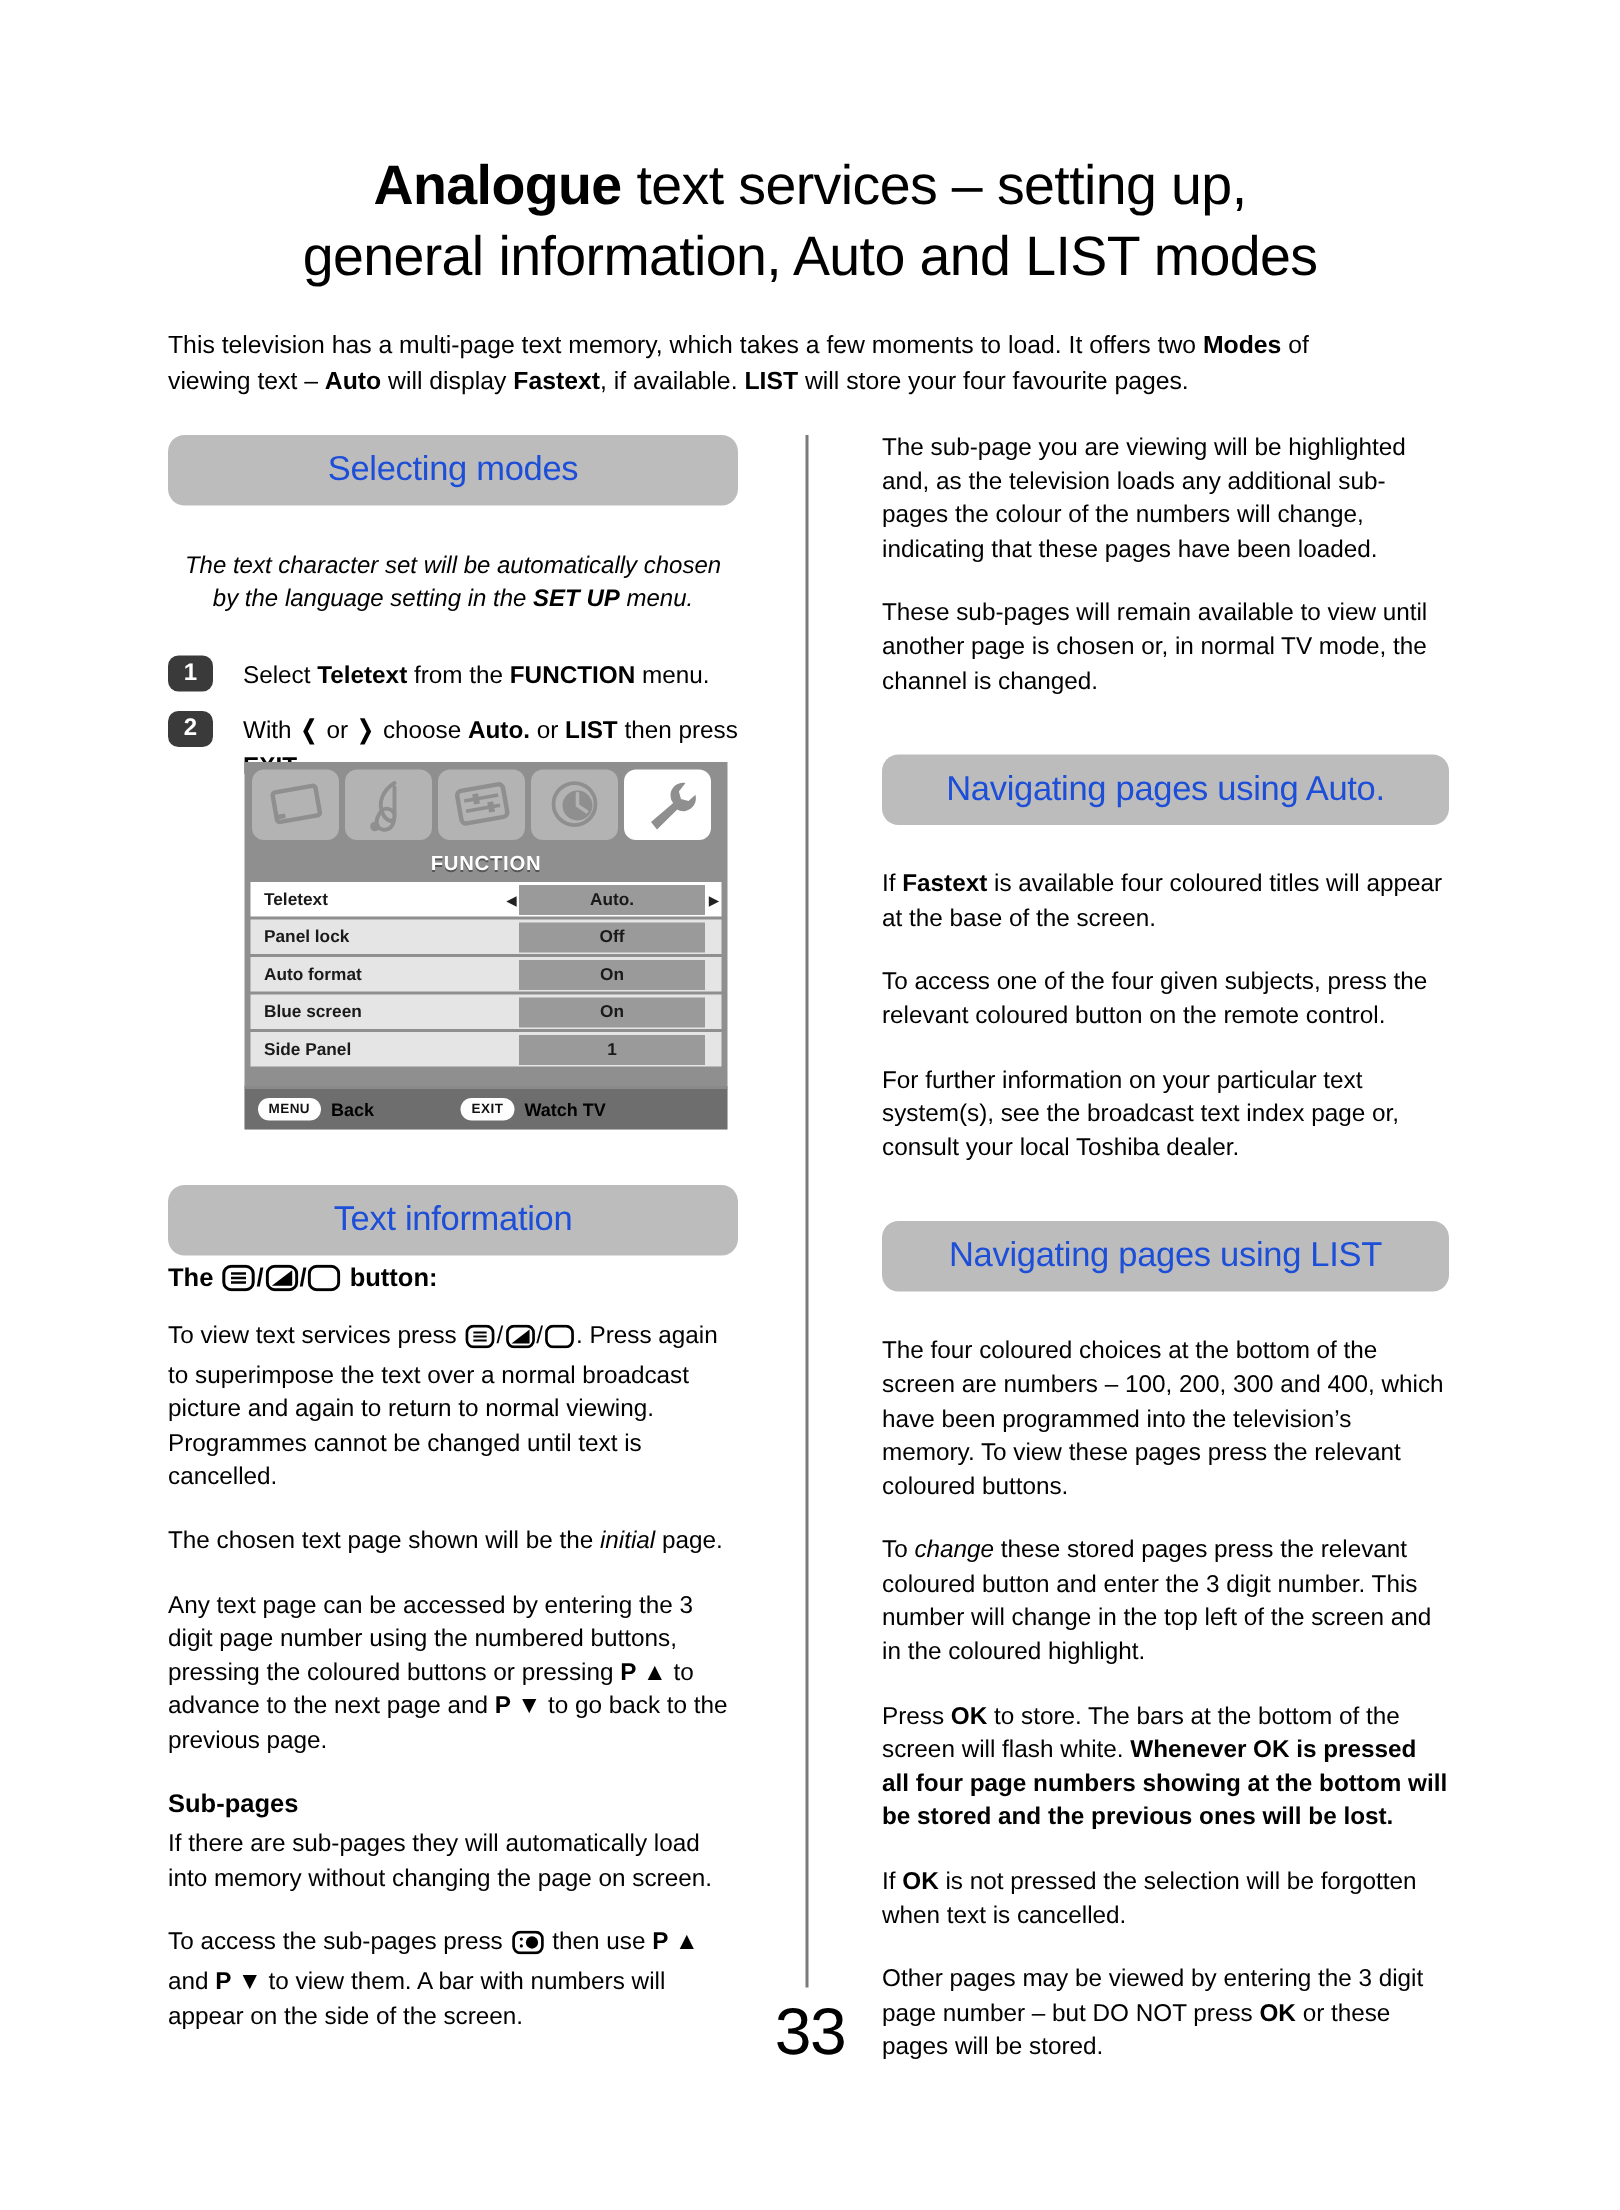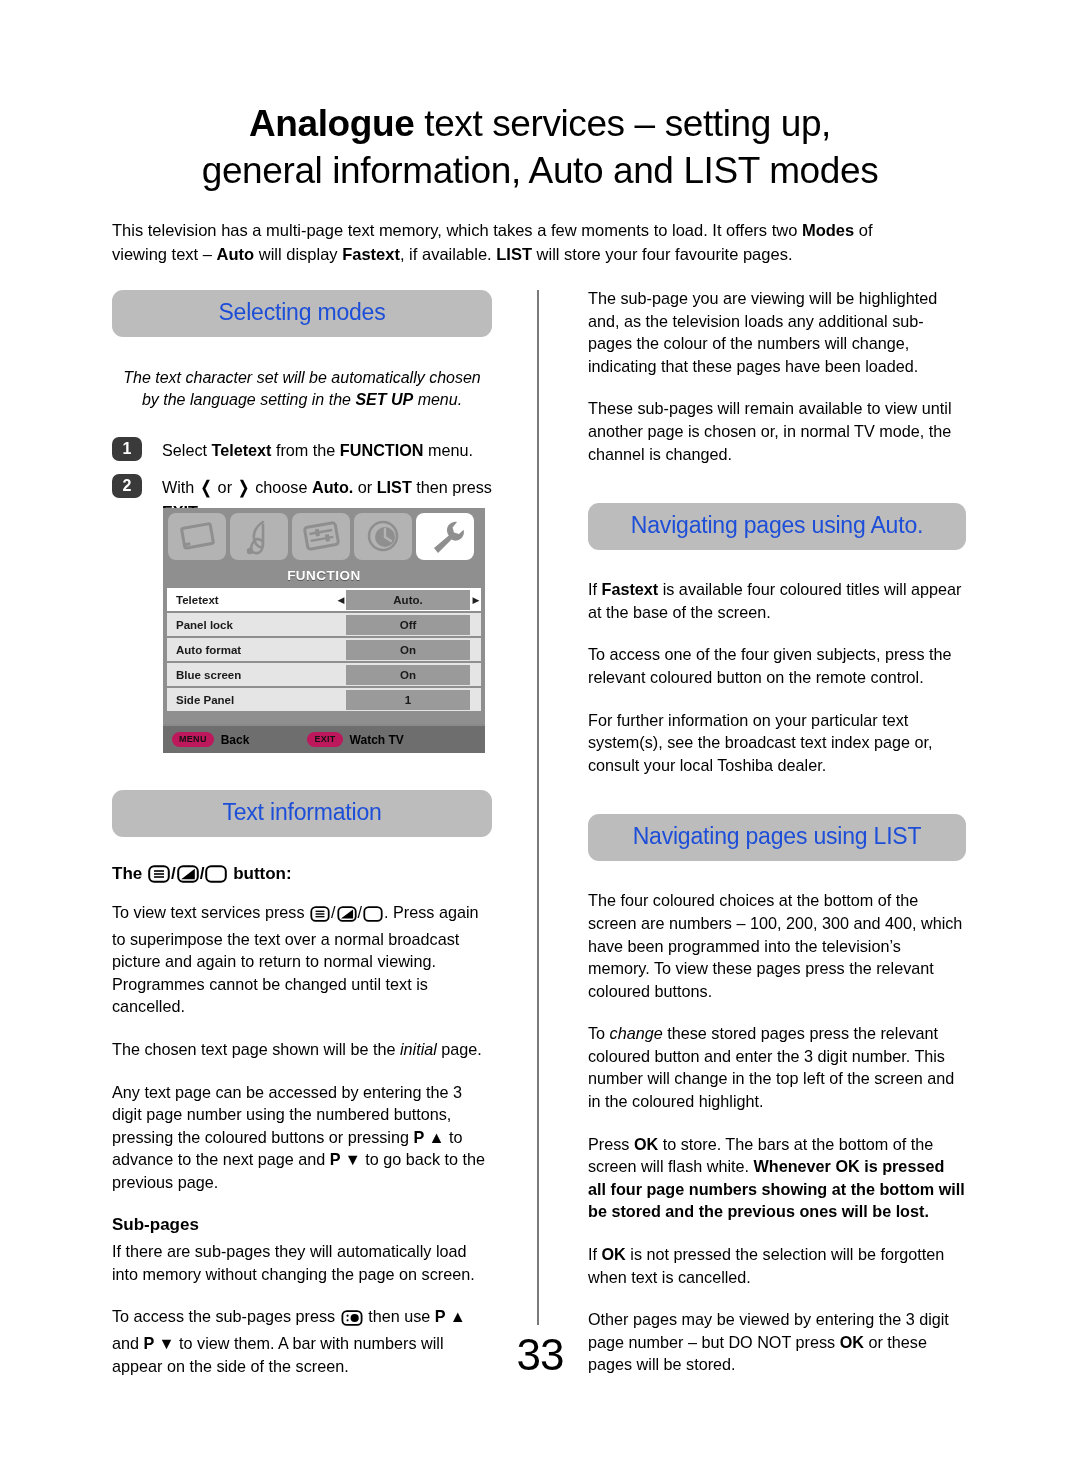--- a/index.html
+++ b/index.html
@@ -194,21 +194,21 @@
     left: 0; right: 0; bottom: 0;
     height: 27px;
     background: #6e6e6e;
     border-top: 2px solid #8a8a8a;
     display: flex;
     align-items: center;
     padding-left: 9px;
     gap: 7px;
   }
   .key-pill {
-    background: #be185d;
+    background: #ffffff;
     color: #111;
     font-size: 9px;
     font-weight: 700;
     border-radius: 8px;
     padding: 2px 7px 3px;
     letter-spacing: 0.3px;
   }
   .key-label {
     color: #000000;
     font-size: 12px;
@@ -363,21 +363,21 @@
     <span class="key-gap"></span>
     <span class="key-pill">EXIT</span>
     <span class="key-label">Watch TV</span>
   </div>
 </div>
 
 <div class="col-left" style="top:790px;">
 
   <div class="pill">Text information</div>
 
-  <div class="btn-head" style="margin-top:22px;">
+  <div class="btn-head" style="">
     <span>The </span><span class="glyph"><svg width="22" height="18" viewBox="0 0 22 18">
           <rect x="1.2" y="1.2" width="19.6" height="15.6" rx="5" fill="none" stroke="#000" stroke-width="2"></rect>
           <line x1="6" y1="6" x2="16" y2="6" stroke="#000" stroke-width="1.6"></line>
           <line x1="6" y1="9" x2="16" y2="9" stroke="#000" stroke-width="1.6"></line>
           <line x1="6" y1="12" x2="16" y2="12" stroke="#000" stroke-width="1.6"></line>
         </svg></span>/<span class="glyph"><svg width="22" height="18" viewBox="0 0 22 18">
           <rect x="1.2" y="1.2" width="19.6" height="15.6" rx="5" fill="none" stroke="#000" stroke-width="2"></rect>
           <path d="M4.2 14.2 L17.8 3.8 L17.8 14.2 Z" fill="#000"></path>
         </svg></span>/<span class="glyph"><svg width="22" height="18" viewBox="0 0 22 18">
           <rect x="1.2" y="1.2" width="19.6" height="15.6" rx="5" fill="none" stroke="#000" stroke-width="2"></rect>

